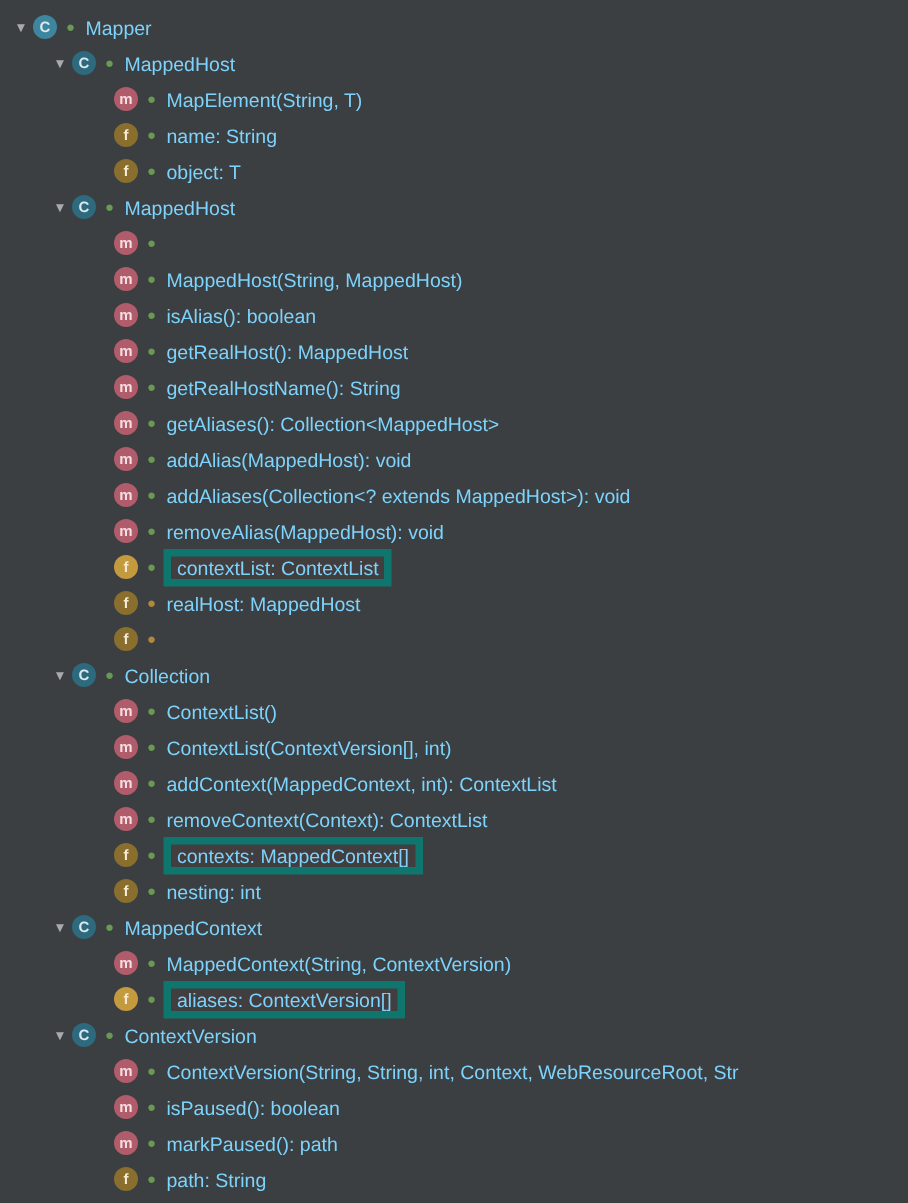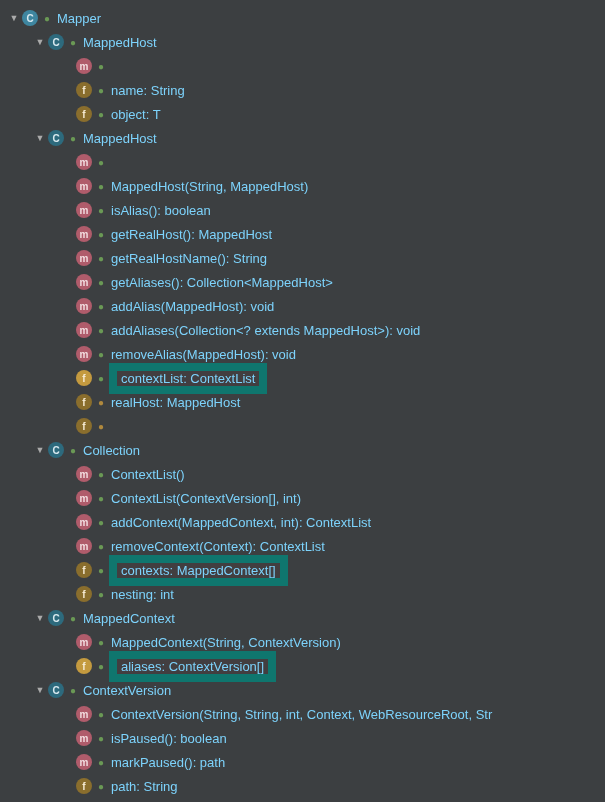--- a/index.html
+++ b/index.html
@@ -60,21 +60,21 @@
     margin-right: 5px;
     font-size: 10px;
     flex-shrink: 0;
   }
   .vis-public { color: #6a9955; }
   .vis-protected { color: #b0893d; }
   .label {
     color: #7dd3fc;
   }
   .hl {
-    border: 8px solid #0f766e;
+    border: 5px solid #0f766e;
     background: rgba(199,63,63,0.05);
     padding: 0 4px;
     margin-left: -2px;
   }
   .indent-0 { padding-left: 8px; }
   .indent-1 { padding-left: 34px; }
   .indent-2 { padding-left: 62px; }
 </style>
 </head>
 <body>
@@ -89,20 +89,21 @@
     <div class="node indent-1">
       <span class="arrow ">▼</span>
       <span class="icon icon-class final">C</span>
       <span class="vis vis-public">●</span>
       <span class="label">MappedHost</span>
     </div>
     <div class="node indent-2">
       <span class="arrow none"></span>
       <span class="icon icon-method">m</span>
       <span class="vis vis-public">●</span>
+      <span class="label">MapElement(String, T)</span>
     </div>
     <div class="node indent-2">
       <span class="arrow none"></span>
       <span class="icon icon-field final">f</span>
       <span class="vis vis-public">●</span>
       <span class="label">name: String</span>
     </div>
     <div class="node indent-2">
       <span class="arrow none"></span>
       <span class="icon icon-field final">f</span>

